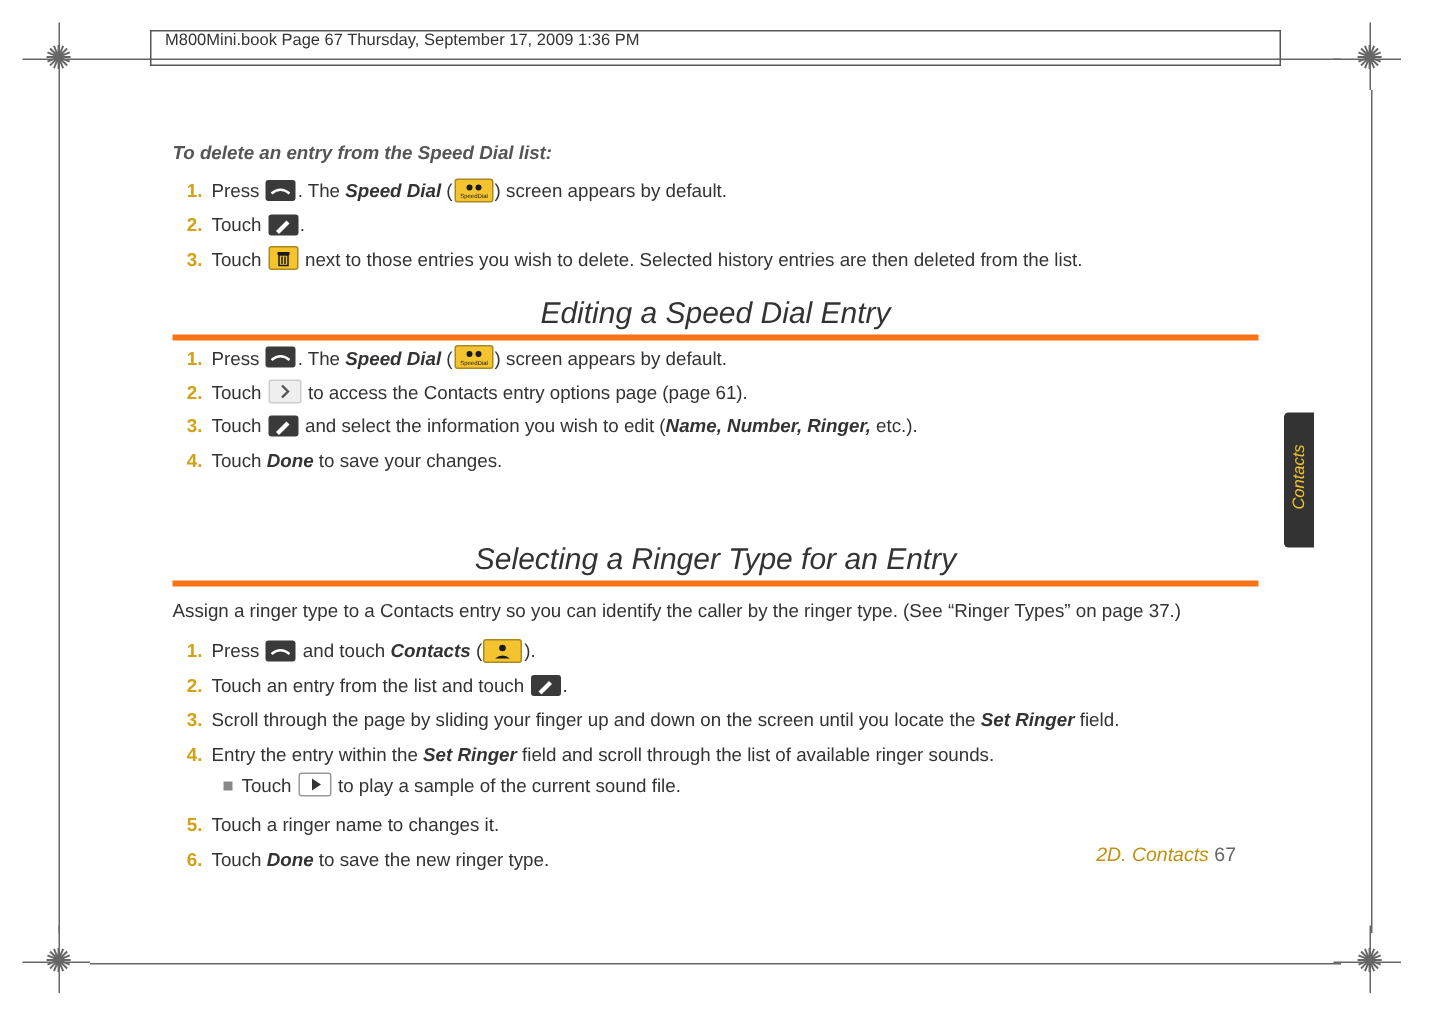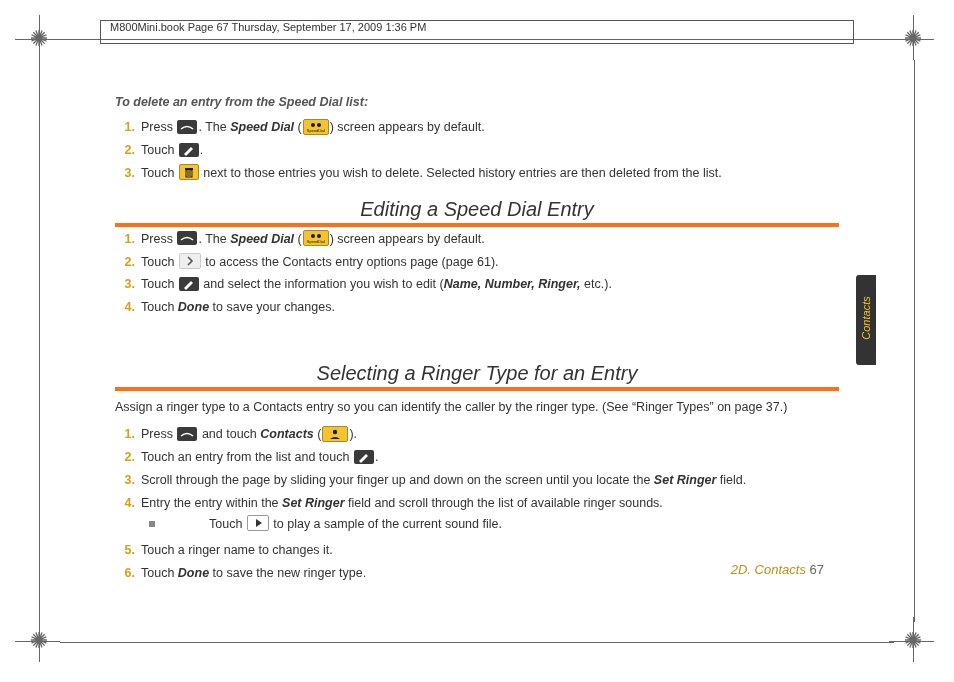--- a/index.html
+++ b/index.html
@@ -133,21 +133,20 @@
   .ic-dark   { background:#3a3a3a; color:#fff; }
   .ic-yellow { background:#f4c430; color:#1a1a1a; border:1px solid #aa8a20; }
   .ic-play   { background:#fff; border:1px solid #999; color:#333; }
   .ic svg { display:block; }
   .chevron { background:#efefef; border:1px solid #ccc; width:18px; }
 
   .subbullet {
     display:flex;
     margin: 4px 0 4px 8px;
     line-height:1.35;
-    gap:48px;
   }
   .subbullet .sq {
     width: 6px; height:6px; background:#888; flex:none; margin:5px 6px 0 0;
   }
 
   
   .side-tab {
     position:absolute;
     right: 78px;
     top: 275px;

